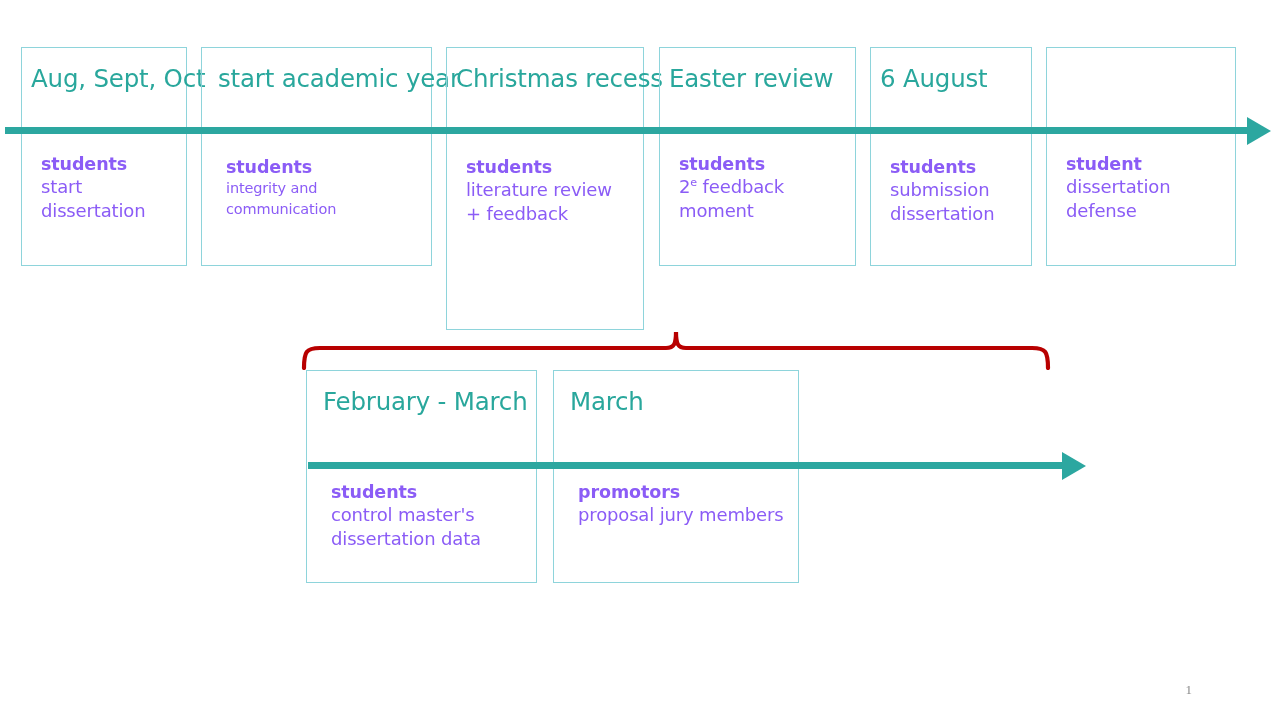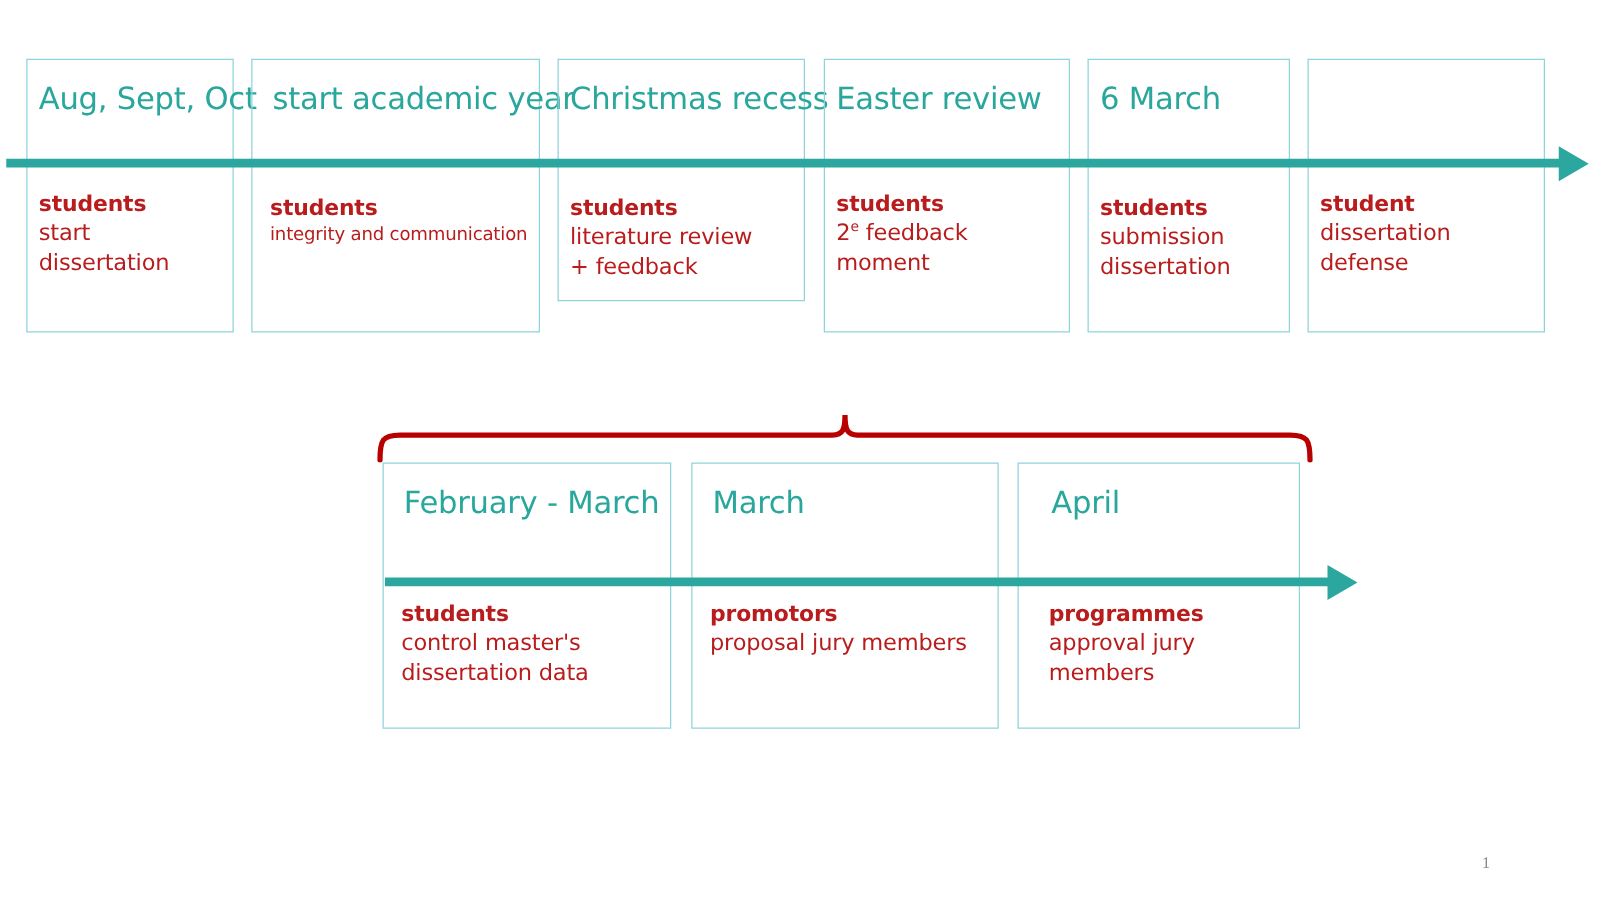--- a/index.html
+++ b/index.html
@@ -64,25 +64,25 @@
     font-size: 24.5px;
     line-height: 1.12;
     font-weight: 400;
     letter-spacing: -0.2px;
     white-space: nowrap;
   }
   .box-period.indent { padding-left: 16px; }
 
   .box-body {
     position: absolute;
-    left: 0;
+    left: 10px;
     right: 0;
     box-sizing: border-box;
     padding: 0 8px 0 9px;
-    color: #b91c1c;
+    color: #8b5cf6;
   }
   .box-actor {
     font-size: 17.5px;
     font-weight: 700;
     line-height: 1.28;
     letter-spacing: -0.1px;
     white-space: nowrap;
   }
   .box-task {
     font-size: 18px;
@@ -139,39 +139,39 @@
     </div>
 
     <div class="box" style="left:201px; top:0px; width:231px; height:219px;">
       <div class="box-period indent">start academic year</div>
       <div class="box-body" style="top:108px; padding-left:14px;">
         <div class="box-actor">students</div>
         <div class="box-task small">integrity and communication</div>
       </div>
     </div>
 
-    <div class="box" style="left:446px; top:0px; width:198px; height:194px;">
+    <div class="box" style="left:446px; top:0px; width:198px; height:283px;">
       <div class="box-period">Christmas recess</div>
       <div class="box-body" style="top:108px;">
         <div class="box-actor">students</div>
         <div class="box-task">literature review</div>
         <div class="box-task">+ feedback</div>
       </div>
     </div>
 
     <div class="box" style="left:659px; top:0px; width:197px; height:219px;">
       <div class="box-period">Easter review</div>
       <div class="box-body" style="top:105px;">
         <div class="box-actor">students</div>
         <div class="box-task"><span>2</span><sup>e</sup><span> feedback moment</span></div>
       </div>
     </div>
 
     <div class="box" style="left:870px; top:0px; width:162px; height:219px;">
-      <div class="box-period">6 March</div>
+      <div class="box-period">6 August</div>
       <div class="box-body" style="top:108px;">
         <div class="box-actor">students</div>
         <div class="box-task">submission</div>
         <div class="box-task">dissertation</div>
       </div>
     </div>
 
     <div class="box" style="left:1046px; top:0px; width:190px; height:219px;">
       <div class="box-body" style="top:105px;">
         <div class="box-actor">student</div>
@@ -203,26 +203,18 @@
     </div>
 
     <div class="box" style="left:253px; top:0px; width:246px; height:213px;">
       <div class="box-period indent">March</div>
       <div class="box-body" style="top:110px; padding-left:14px;">
         <div class="box-actor">promotors</div>
         <div class="box-task">proposal jury members</div>
       </div>
     </div>
 
-    <div class="box" style="left:514px; top:0px; width:226px; height:213px;">
-      <div class="box-period" style="padding-left:26px;">April</div>
-      <div class="box-body" style="top:110px; padding-left:24px;">
-        <div class="box-actor">programmes</div>
-        <div class="box-task">approval jury</div>
-        <div class="box-task">members</div>
-      </div>
-    </div>
 
   </div>
 
   <div class="page-number">1</div>
 
 </div>
 
 </body></html>

